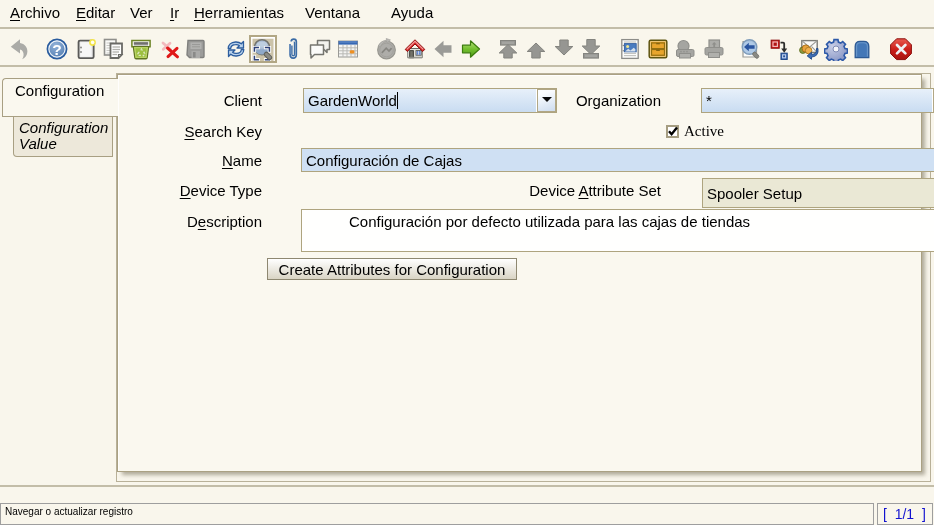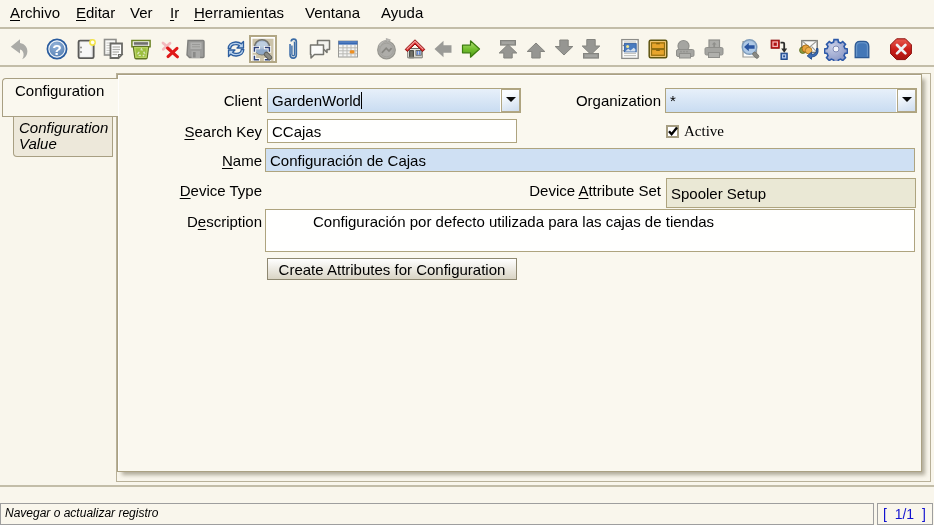--- a/index.html
+++ b/index.html
@@ -12,41 +12,41 @@
 #toolbar { position:absolute; left:0; top:30px; width:934px; height:37px; border-bottom:2px solid #c3bda8; }
 .ic { position:absolute; top:7px; width:24px; height:24px; }
 #findbox { position:absolute; left:249px; top:5px; width:28px; height:28px; background:#ccc3a9; border:2px solid #b2a785; box-shadow: inset 1.5px 1.5px 0 rgba(255,255,255,0.95), inset -1.5px 1.5px 0 rgba(255,255,255,0.95); }
 
 #tab1 { position:absolute; left:2px; top:78px; width:116px; height:39px; background:#faf8ef; border:1px solid #a89f82; border-right:none; border-radius:4px 0 0 0; padding:3px 0 0 12px; z-index:3; }
 #tab2 { position:absolute; left:13px; top:117px; width:100px; height:40px; background:#ede8da; border:1px solid #a89f82; border-top:none; border-radius:0 0 0 4px; padding:3px 0 0 5px; font-style:italic; line-height:16px; z-index:3; }
 
 #panel { position:absolute; left:117px; top:74px; width:805px; height:398px; background:#faf8ef; border:1px solid #aaa183; box-shadow: inset 1px 1px 0 rgba(255,255,255,0.85), 4px 4px 4px -1px rgba(115,108,85,0.55); z-index:1; }
 
 .lbl { position:absolute; text-align:right; white-space:nowrap; height:25px; line-height:25px; }
-.fld { position:absolute; border:1px solid #aea47f; font-size:15px; padding:0 4px; display:flex; align-items:center; white-space:nowrap; overflow:hidden; }
+.fld { position:absolute; border:1px solid #aea47f; font-size:15px; padding:0 4px; display:flex; align-items:center; white-space:nowrap; overflow:hidden;margin-left:36px; }
 .blue { background:#cfe0f3; }
 .ro { background:#eae8d5; }
 .white { background:#fffffe; }
 .combo { background:linear-gradient(#e7f0fa,#c9dcf1); }
 .arrowbtn { position:absolute; right:0px; top:0px; bottom:0px; width:19px; background:linear-gradient(160deg,#fbfdff 20%,#cddcee); border:1px solid #b1a785; box-shadow:-1px 0 0 #ffffff; display:flex; align-items:center; justify-content:center; }
 .arrowbtn:after { content:""; width:0; height:0; border:5px solid transparent; border-top:5.5px solid #0a0a0a; margin-top:3px; }
 
 #line1 { position:absolute; left:0; top:485px; width:934px; height:0; border-top:2px solid #c3bda8; }
 #statusbar { position:absolute; left:0; top:503px; width:934px; height:22px; }
 #st1 { position:absolute; left:0; top:0; width:874px; height:22px; border:1px solid #9e9e9e; padding:2px 0 0 4px; }
 #st2 { position:absolute; left:877px; top:0; width:56px; height:22px; border:1px solid #9e9e9e; color:#1212cf; padding:2px 0 0 5px; }
 </style></head><body>
 <div id="menubar">
   <span style="left:10px"><u>A</u>rchivo</span>
   <span style="left:76px"><u>E</u>ditar</span>
   <span style="left:130px">Ver</span>
   <span style="left:170px"><u>I</u>r</span>
   <span style="left:194px"><u>H</u>erramientas</span>
   <span style="left:305px">Ventana</span>
-  <span style="left:381px">Ayuda</span>
+  <span style="left:391px">Ayuda</span>
 </div>
 <div id="toolbar">
   <div id="findbox"></div>
 
   <svg class="ic" style="left:6.6px" width="24" height="24" viewBox="0 0 24 24">
       <path d="M3.8 9.8 L13 2.2 L13 6.1 C17.8 6.9 20.4 10.4 20.4 14.6 C20.4 18.3 18.2 21 15.2 22.3 C16.8 19.7 17.2 16.4 15.6 14.2 C14.9 13.2 14 12.7 13 12.5 L13 16.6 Z" fill="#ababa7"></path>
     </svg>
   <svg class="ic" style="left:44.5px" width="24" height="24" viewBox="0 0 24 24">
       <defs>
         <radialGradient id="hg" cx="0.42" cy="0.32" r="0.95">
@@ -305,21 +305,20 @@
 <div id="tab1">Configuration</div>
 <div id="tab2">Configuration<br>Value</div>
 <div id="panel">
 
   <div class="lbl" style="right:659px; top:13px;">Client</div>
   <div class="fld combo" style="left:149px; top:13px; width:254px; height:25px;">GardenWorld<span style="display:inline-block;width:1px;height:17px;background:#000;"></span><span class="arrowbtn"></span></div>
   <div class="lbl" style="right:260px; top:13px;">Organization</div>
   <div class="fld combo" style="left:547px; top:13px; width:252px; height:25px;">*<span class="arrowbtn"></span></div>
 
   <div class="lbl" style="right:659px; top:44px;"><u>S</u>earch Key</div>
-  <div class="fld white" style="left:149px; top:44px; width:250px; height:24px;">CCajas</div>
   <div style="position:absolute; left:548px; top:50px; width:13px; height:13px; background:#fff; border:2px solid #a59d81;"></div>
   <svg style="position:absolute; left:548px; top:49px;" width="14" height="14" viewBox="0 0 14 14">
       <path d="M3 7.2 L5.6 10.2 L11 3.6" stroke="#000" stroke-width="2.4" fill="none"></path>
     </svg>
   <div class="abs" style="left:566px; top:44px; height:25px; line-height:25px;font-family:Liberation Serif, serif;">Active</div>
 
   <div class="lbl" style="right:659px; top:73px;"><u>N</u>ame</div>
   <div class="fld blue" style="left:147px; top:73px; width:650px; height:24px;">Configuración de Cajas</div>
 
   <div class="lbl" style="right:659px; top:103px;"><u>D</u>evice Type</div>
@@ -327,15 +326,15 @@
   <div class="fld ro" style="left:548px; top:103px; width:250px; height:30px;">Spooler Setup</div>
 
   <div class="lbl" style="right:659px; top:134px;">D<u>e</u>scription</div>
   <div class="fld white" style="left:147px; top:134px; width:650px; height:43px; align-items:flex-start; padding-top:3px;padding-left:47px;">Configuración por defecto utilizada para las cajas de tiendas</div>
 
   <div class="abs" style="left:149px; top:183px; width:250px; height:22px; background:linear-gradient(#ffffff,#d9d4c4); border:1px solid #8e8871; text-align:center; padding-top:2px;">Create Attributes for Configuration</div>
 </div>
 <div id="line1"></div>
 <div style="position:absolute; left:116px; top:73px; width:815px; height:409px; border:1px solid #b9b199;"></div>
 <div id="statusbar">
-  <div id="st1" style="font-size:12px;font-style:italic;">Navegar o actualizar registro</div>
+  <div id="st1" style="font-size:10px;">Navegar o actualizar registro</div>
   <div id="st2" style="font-size:14px;">[&nbsp;&nbsp;1/1&nbsp;&nbsp;]</div>
 </div>
 
 </body></html>

